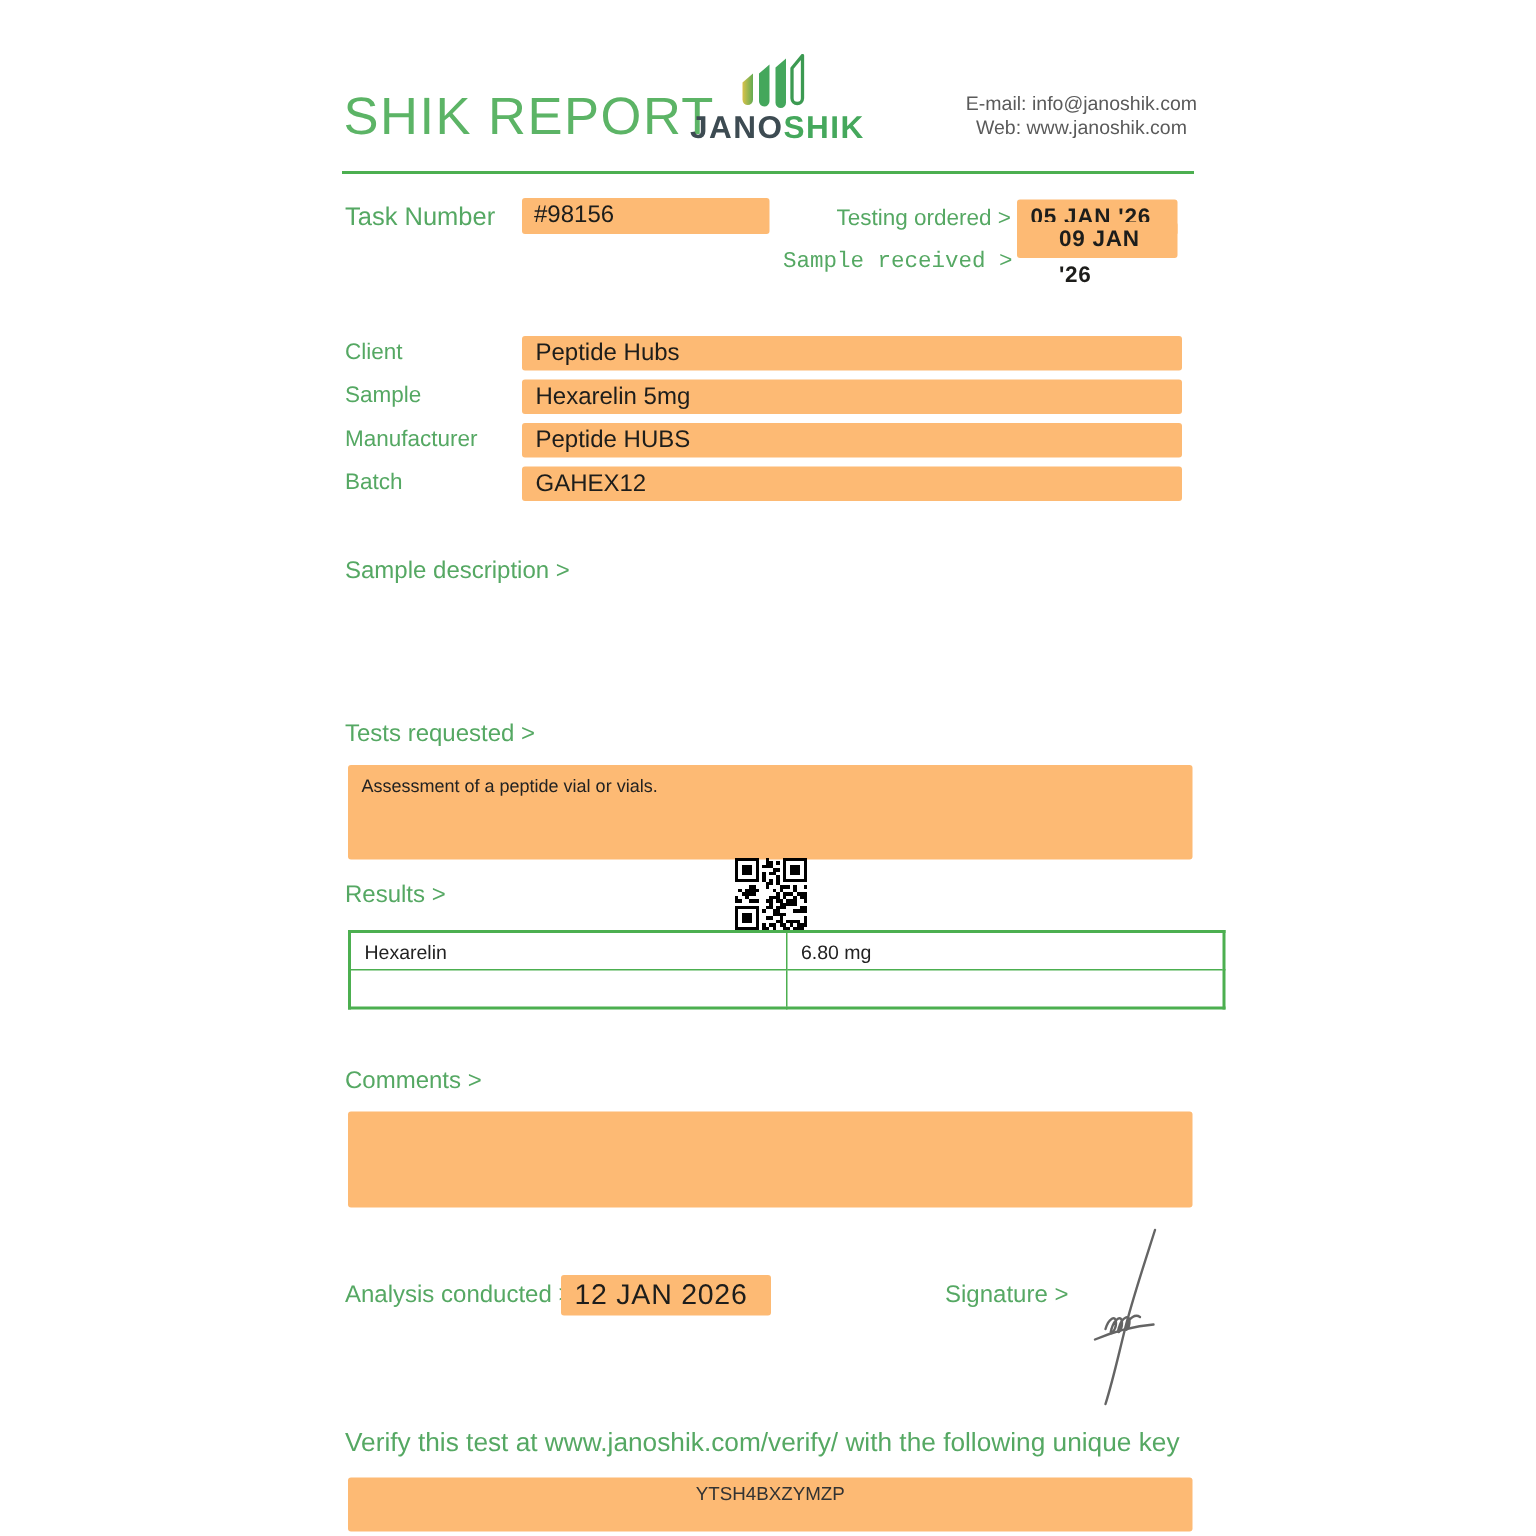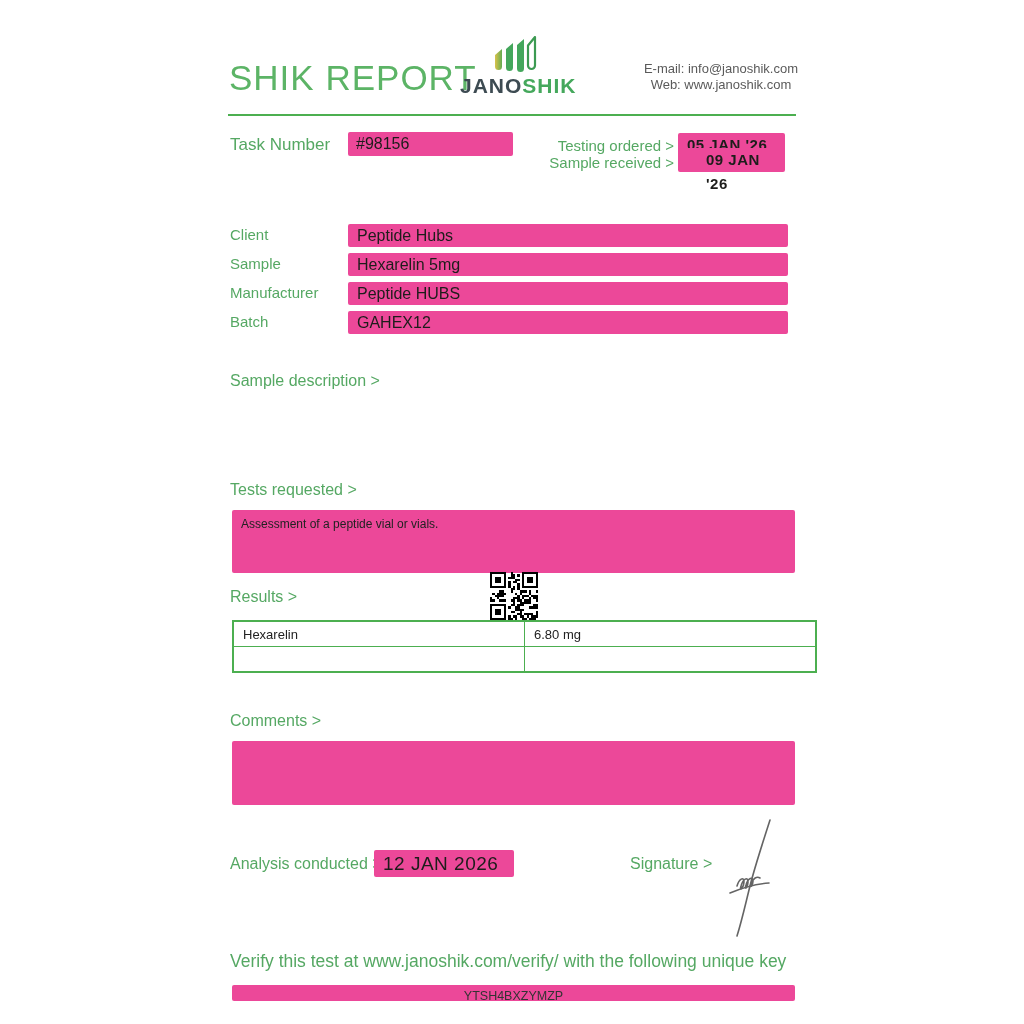--- a/index.html
+++ b/index.html
@@ -13,28 +13,28 @@
   .logo-block { left:460px; top:36px; width:110px; text-align:center; }
   .logo-icon { display:block; margin:0 auto; }
   .wordmark { font-size:21px; font-weight:700; letter-spacing:1px; color:#3d4b52; margin-top:2px; }
   .wordmark .shik { color:#45a85c; }
   .contact { right:226px; top:61px; text-align:center; font-size:13px; color:#5a5a5a; line-height:16px; }
 
   .rule { left:228px; top:114px; width:568px; height:2px; background:#4caf50; }
 
   
   .glabel { color:#55a863; font-size:16px; white-space:nowrap; }
-  .gbox { background:#ec4899; border-radius:2px; color:#1d1d1b; }
+  .gbox { background:#fdba74; border-radius:2px; color:#1d1d1b; }
 
   
   .task-label { left:230px; top:135px; font-size:17px; }
   .task-box { left:348px; top:132px; width:165px; height:24px; font-size:16px; line-height:24px; padding-left:8px; box-sizing:border-box; }
   .date-label { width:152px; text-align:right; font-size:15px; }
   .date-label-1 { left:522px; top:137px; }
-  .date-label-2 { left:522px; top:154px; }
+  .date-label-2 { left:522px; top:166px;font-family:Liberation Mono, monospace; }
   .date-box { width:107px; height:24px; font-size:15px; font-weight:700; line-height:24px; padding-left:9px; box-sizing:border-box; letter-spacing:0.5px; }
   .date-box-1 { left:678px; top:133px; }
   .date-box-2 { left:678px; top:148px;padding-left:28px; }
 
   
   .detail-label { left:230px; font-size:15px; }
   .detail-box { left:348px; width:440px; height:23px; font-size:16px; line-height:23px; padding-left:9px; box-sizing:border-box; }
 
   
   .section-label { left:230px; font-size:16px; }
@@ -47,21 +47,21 @@
 
   .qr { left:490px; top:572px; }
 
   
   .analysis-label { left:230px; top:855px; font-size:16px; }
   .analysis-box { left:374px; top:850px; width:140px; height:27px; font-size:19px; font-weight:500; line-height:27px; padding-left:9px; box-sizing:border-box; letter-spacing:0.5px; }
   .signature-label { left:630px; top:855px; font-size:16px; }
   .signature-svg { left:706px; top:816px; }
 
   .verify-line { left:230px; top:951px; width:566px; font-size:17.5px; color:#55a863; }
-  .key-bar { left:232px; top:985px; width:563px; height:16px; text-align:center; font-size:12.5px; line-height:23px; color:#333; }
+  .key-bar { left:232px; top:985px; width:563px; height:36px; text-align:center; font-size:12.5px; line-height:23px; color:#333; }
 </style>
 </head>
 <body>
 
 <div class="page">
 
   <div class="abs title">SHIK REPORT</div>
 
   <div class="abs logo-block">
     <svg class="logo-icon" width="54" height="36" viewBox="0 0 54 36">

